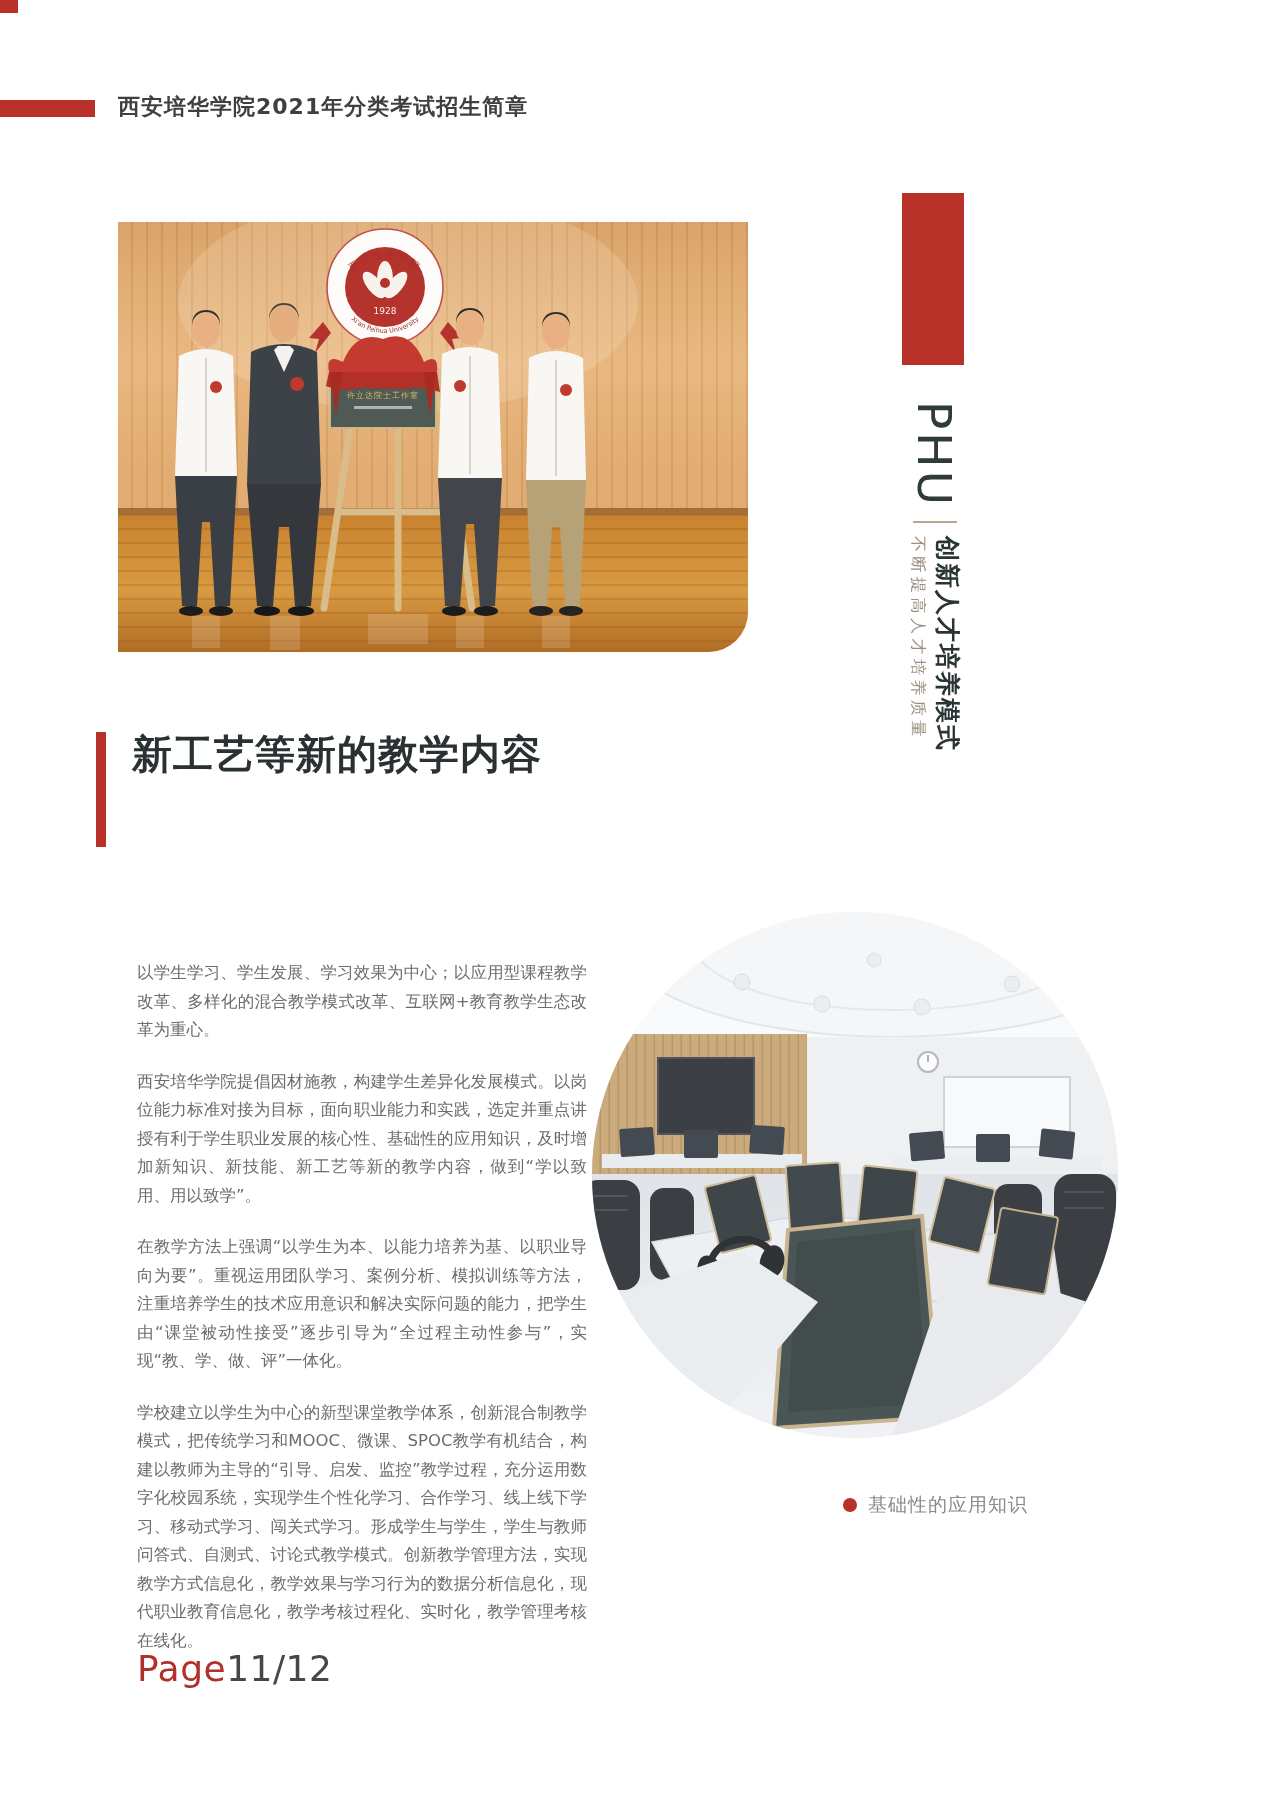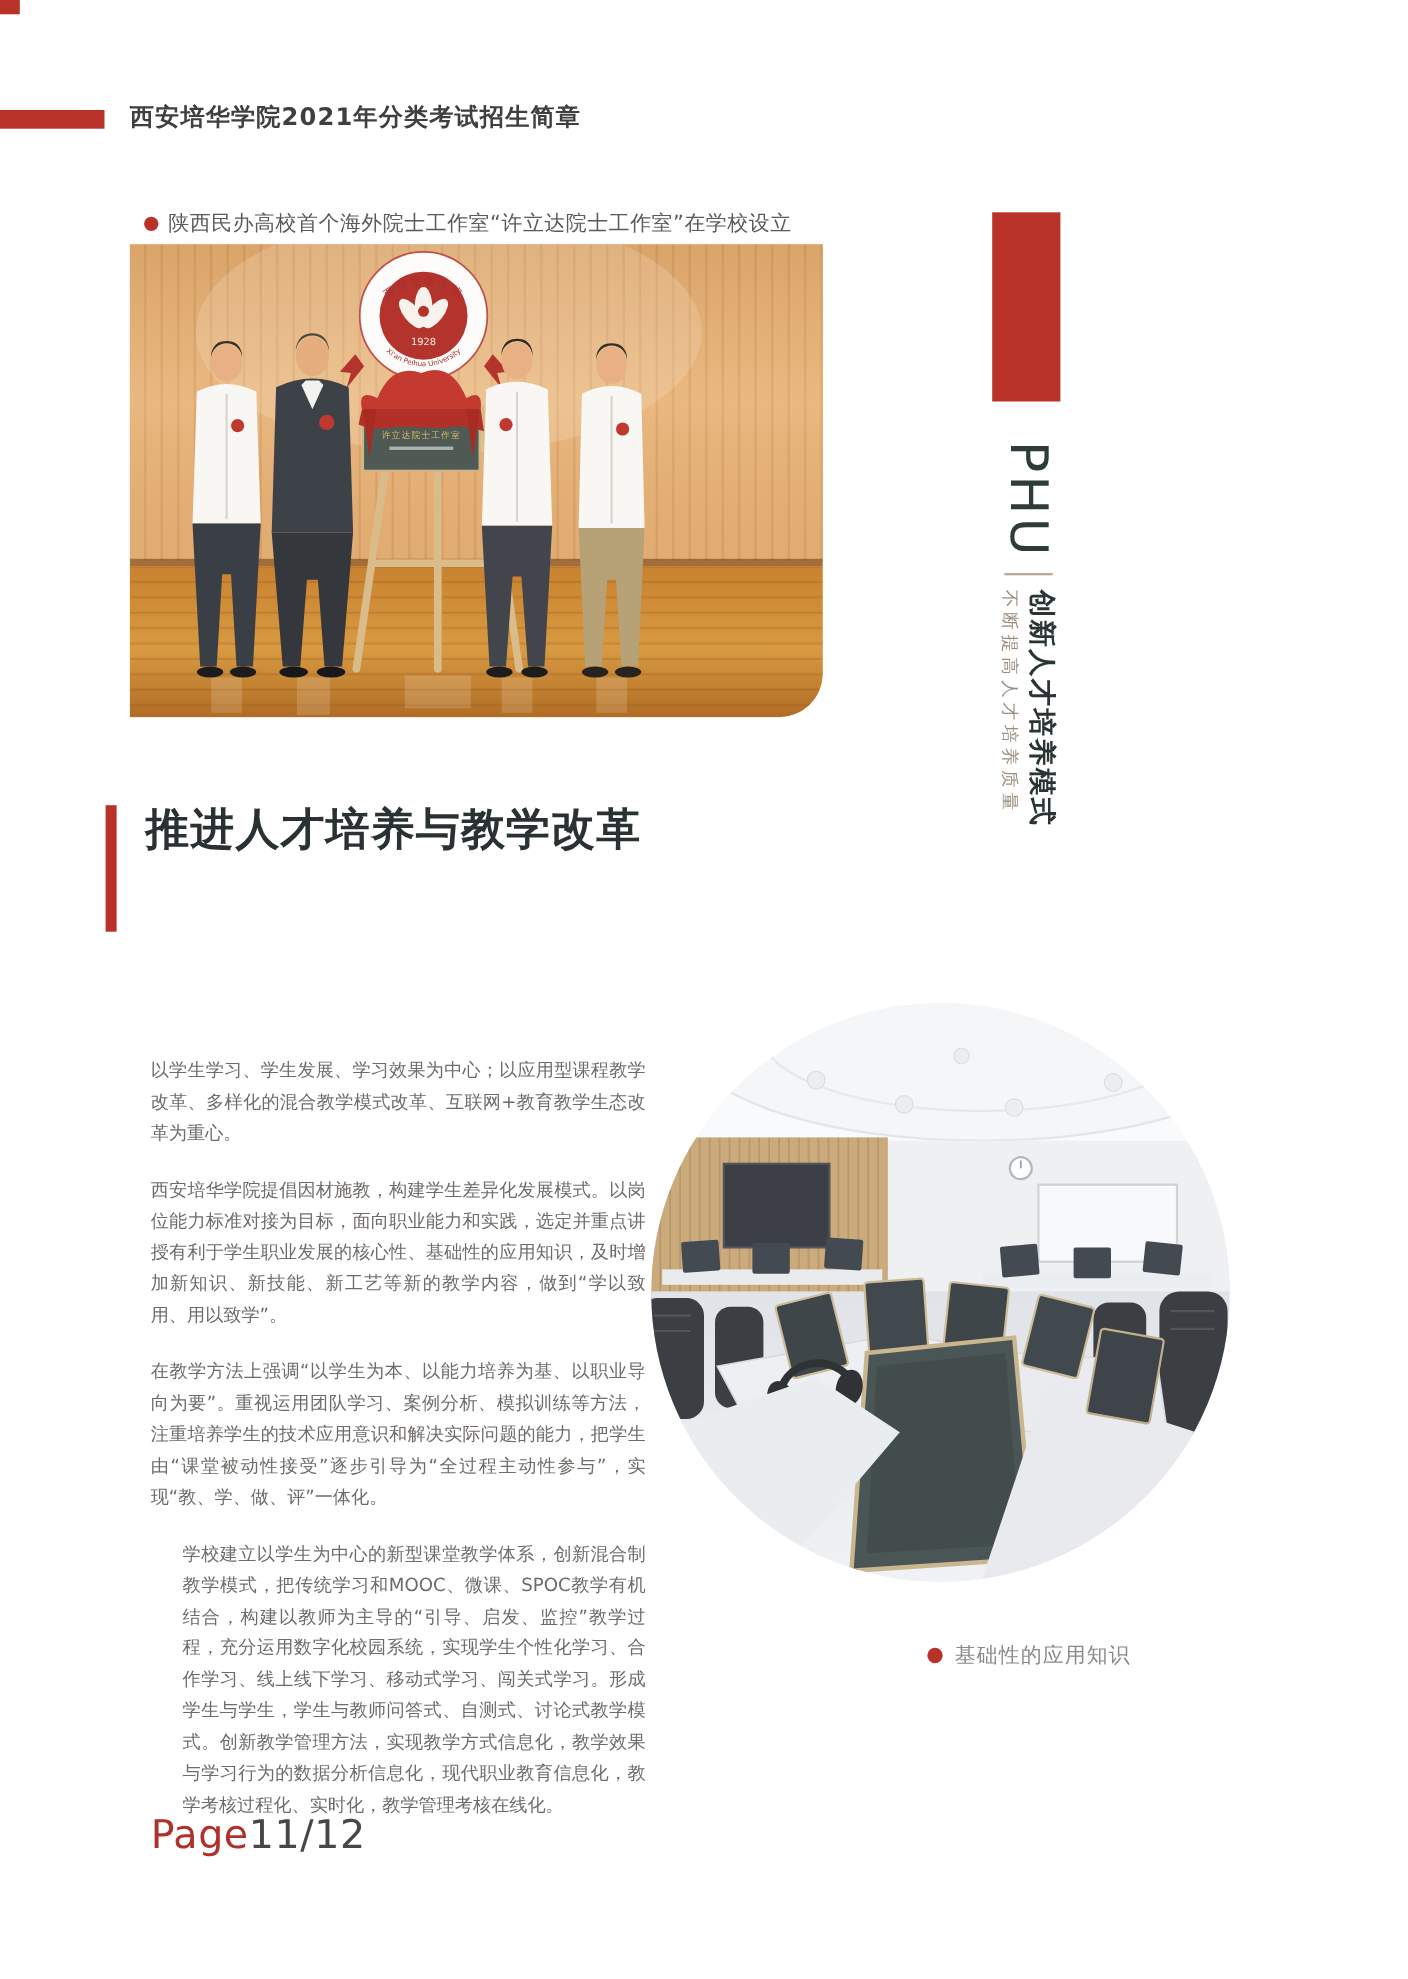--- a/index.html
+++ b/index.html
@@ -35,21 +35,21 @@
   .side-main{font-size:25px;font-weight:bold;color:#2b3434;letter-spacing:2px;line-height:1.1;}
   .side-sub{font-size:16px;color:#9a8d7f;letter-spacing:4.5px;margin-top:6px;line-height:1.1;}
 
   
   .head-bar{left:96px;top:732px;width:10px;height:115px;background:#b9322a;}
   .headline{left:132px;top:727px;font-size:40px;font-weight:bold;color:#2a3132;line-height:55px;letter-spacing:1px;}
 
   
   .body-col{left:137px;top:959px;width:450px;font-size:16.5px;line-height:28.5px;color:#6f6b68;text-align:justify;}
   .body-col p{margin:0 0 23px 0;}
-  .body-col p:last-child{margin-bottom:0;margin-left:29px;}
+  .body-col p:last-child{margin-bottom:0;}
 
   
   .lab-circle{left:592px;top:912px;width:526px;height:526px;border-radius:50%;overflow:hidden;background:#eef1f4;}
 
   
   .lab-caption{left:843px;top:1492px;display:flex;align-items:center;}
   .lab-caption .red-dot{width:14px;height:14px;}
   .caption-text{margin-left:11px;font-size:19px;color:#8a8a8a;letter-spacing:1px;}
 
   
@@ -60,24 +60,20 @@
 </head>
 <body>
 
 <div id="page">
 
   <div class="abs corner-mark"></div>
 
   <div class="abs header-bar"></div>
   <div class="abs header-title">西安培华学院2021年分类考试招生简章</div>
 
-  <div class="abs news-row">
-    <span class="red-dot"></span>
-    <span class="news-text">陕西民办高校首个海外院士工作室“许立达院士工作室”在学校设立</span>
-  </div>
 
   <div class="abs ceremony">
     <svg width="630" height="430" viewBox="0 0 630 430" xmlns="http://www.w3.org/2000/svg">
       <defs>
         <pattern id="slats" width="15" height="20" patternUnits="userSpaceOnUse">
           <rect width="15" height="20" fill="#e7b277"></rect>
           <rect x="13" width="2" height="20" fill="rgba(140,80,20,0.16)"></rect>
         </pattern>
         <linearGradient id="wallShade" x1="0" y1="0" x2="0" y2="1">
           <stop offset="0" stop-color="rgba(120,60,10,0.12)"></stop>
@@ -203,21 +199,21 @@
     <span class="side-logo">PHU</span>
     <span class="side-divider"></span>
     <span class="side-col">
       <span class="side-main">创新人才培养模式</span>
       <span class="side-sub">不断提高人才培养质量</span>
     </span>
   </div>
 
   <div class="abs head-bar"></div>
   <div class="abs headline">
-    <div>推进人才培养与教学改革</div>
+    <div>新工艺等新的教学内容</div>
   </div>
 
   <div class="abs body-col">
     <p>以学生学习、学生发展、学习效果为中心；以应用型课程教学改革、多样化的混合教学模式改革、互联网+教育教学生态改革为重心。</p>
     <p>西安培华学院提倡因材施教，构建学生差异化发展模式。以岗位能力标准对接为目标，面向职业能力和实践，选定并重点讲授有利于学生职业发展的核心性、基础性的应用知识，及时增加新知识、新技能、新工艺等新的教学内容，做到“学以致用、用以致学”。</p>
     <p>在教学方法上强调“以学生为本、以能力培养为基、以职业导向为要”。重视运用团队学习、案例分析、模拟训练等方法，注重培养学生的技术应用意识和解决实际问题的能力，把学生由“课堂被动性接受”逐步引导为“全过程主动性参与”，实现“教、学、做、评”一体化。</p>
     <p>学校建立以学生为中心的新型课堂教学体系，创新混合制教学模式，把传统学习和MOOC、微课、SPOC教学有机结合，构建以教师为主导的“引导、启发、监控”教学过程，充分运用数字化校园系统，实现学生个性化学习、合作学习、线上线下学习、移动式学习、闯关式学习。形成学生与学生，学生与教师问答式、自测式、讨论式教学模式。创新教学管理方法，实现教学方式信息化，教学效果与学习行为的数据分析信息化，现代职业教育信息化，教学考核过程化、实时化，教学管理考核在线化。</p>
   </div>
 
   <div class="abs lab-circle">

